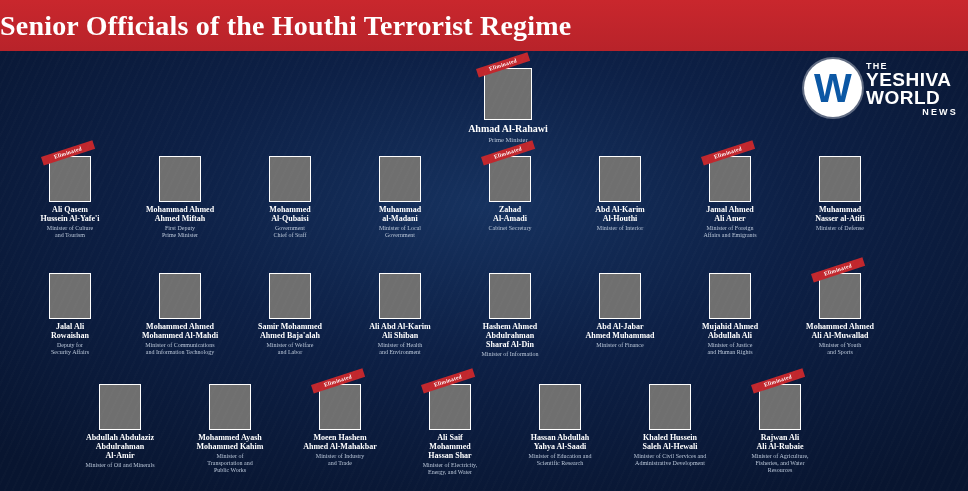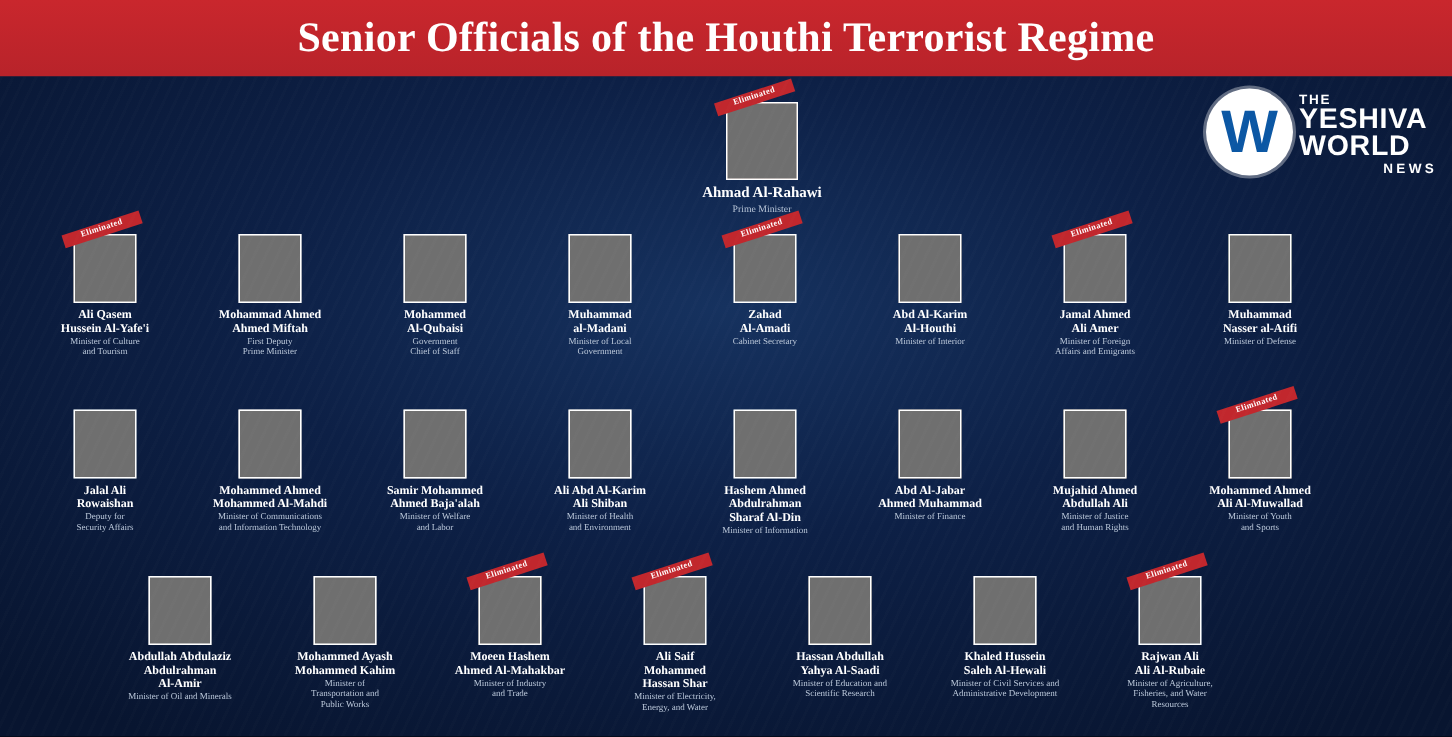--- a/index.html
+++ b/index.html
@@ -23,21 +23,20 @@
     height: 51px;
     background: #c1272d;
     background: linear-gradient(180deg,#c9272d 0%, #b8232a 100%);
   }
   #title-text {
     position: absolute;
     left: 0; top: 0;
     width: 968px;
     height: 51px;
     line-height: 51px;
-    text-align: center;
     color: #ffffff;
     font-size: 28px;
     font-weight: bold;
     letter-spacing: 0.2px;
     font-family: "Liberation Serif", serif;
     white-space: nowrap;
   }
   
   #chart {
     position: absolute;

